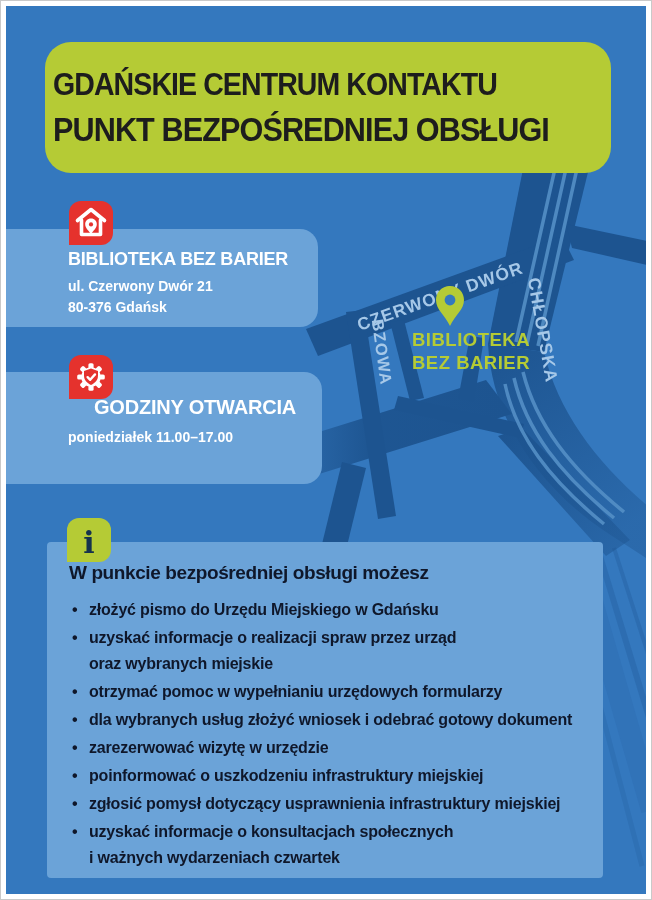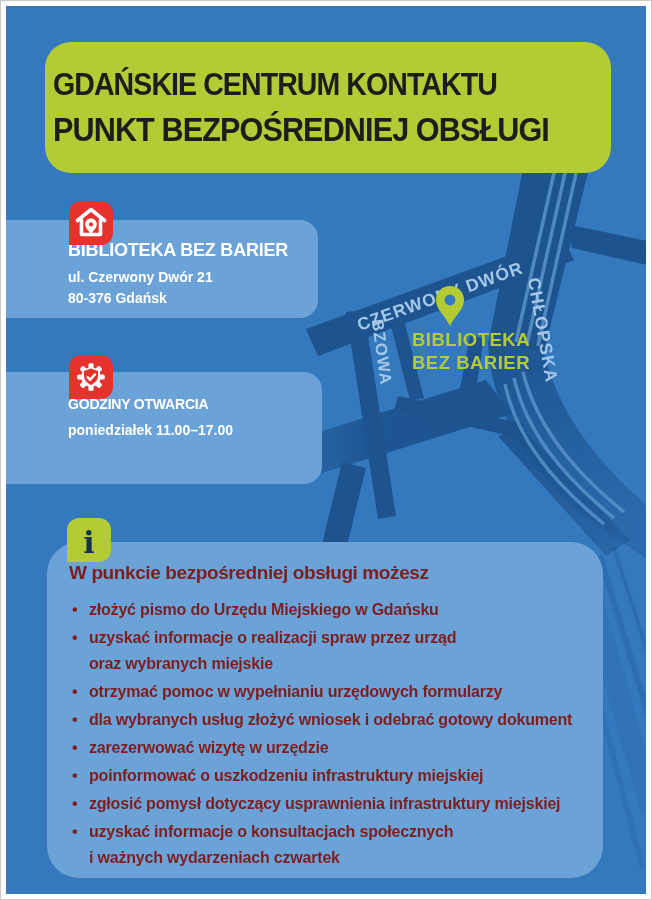--- a/index.html
+++ b/index.html
@@ -27,31 +27,31 @@
     padding:25px 0 0 8px; color:#1d1d1d;
   }
   .banner .l1 { font-size:31px; font-weight:bold; letter-spacing:-1px;
     transform:scaleX(.92); transform-origin:left top; white-space:nowrap; }
   .banner .l2 { font-size:34px; font-weight:bold; letter-spacing:-1px; margin-top:7px;
     transform:scaleX(.90); transform-origin:left top; white-space:nowrap; }
   .card {
     position:absolute; left:0; background:#6ba3d8; color:#ffffff;
     border-radius:0 18px 18px 0; box-sizing:border-box;
   }
-  .card-location { top:214px; width:312px; height:98px; padding:20px 0 0 62px; }
+  .card-location { top:223px; width:312px; height:98px; padding:20px 0 0 62px; }
   .card-hours    { top:366px; width:316px; height:112px; padding:24px 0 0 62px; }
   .card-title { font-size:18px; font-weight:bold; letter-spacing:-.2px; white-space:nowrap; }
-  .card-hours .card-title { font-size:14px; }
+  .card-hours .card-title { font-size:20px;text-align:center; }
   .card-lines { margin-top:6px; font-size:14px; font-weight:bold; line-height:21px; white-space:nowrap; }
   .card-hours .card-lines { margin-top:7px; line-height:23px; }
   .badge { position:absolute; width:46px; height:46px; }
   .info-card {
     position:absolute; left:41px; top:536px; width:556px; height:336px;
-    background:#6ba3d8; border-radius:32px; box-sizing:border-box;
-    padding:20px 18px 0 22px; color:#7f1d1d;
+    background:#6ba3d8; border-radius:4px; box-sizing:border-box;
+    padding:20px 18px 0 22px; color:#0f172a;
   }
   .info-heading { font-size:19px; font-weight:bold; letter-spacing:-.4px; }
   .info-list { list-style:none; margin:13px 0 0 0; padding:0; }
   .info-list li {
     position:relative; padding-left:20px; margin:0 0 2px 0;
     font-size:16px; font-weight:bold; line-height:26px; letter-spacing:-.2px;
   }
   .info-list li::before { content:"•"; position:absolute; left:3px; top:0; }
   .bl { display:block; }
 </style>

